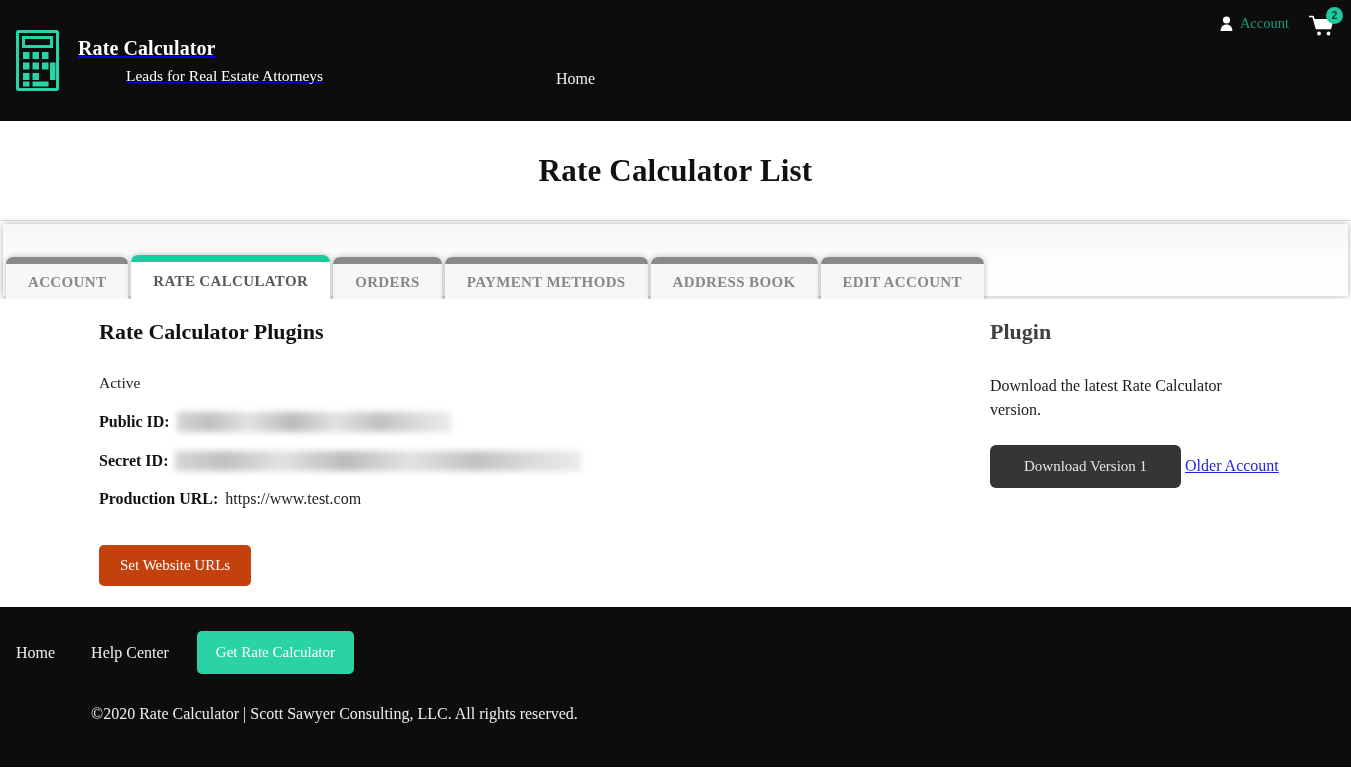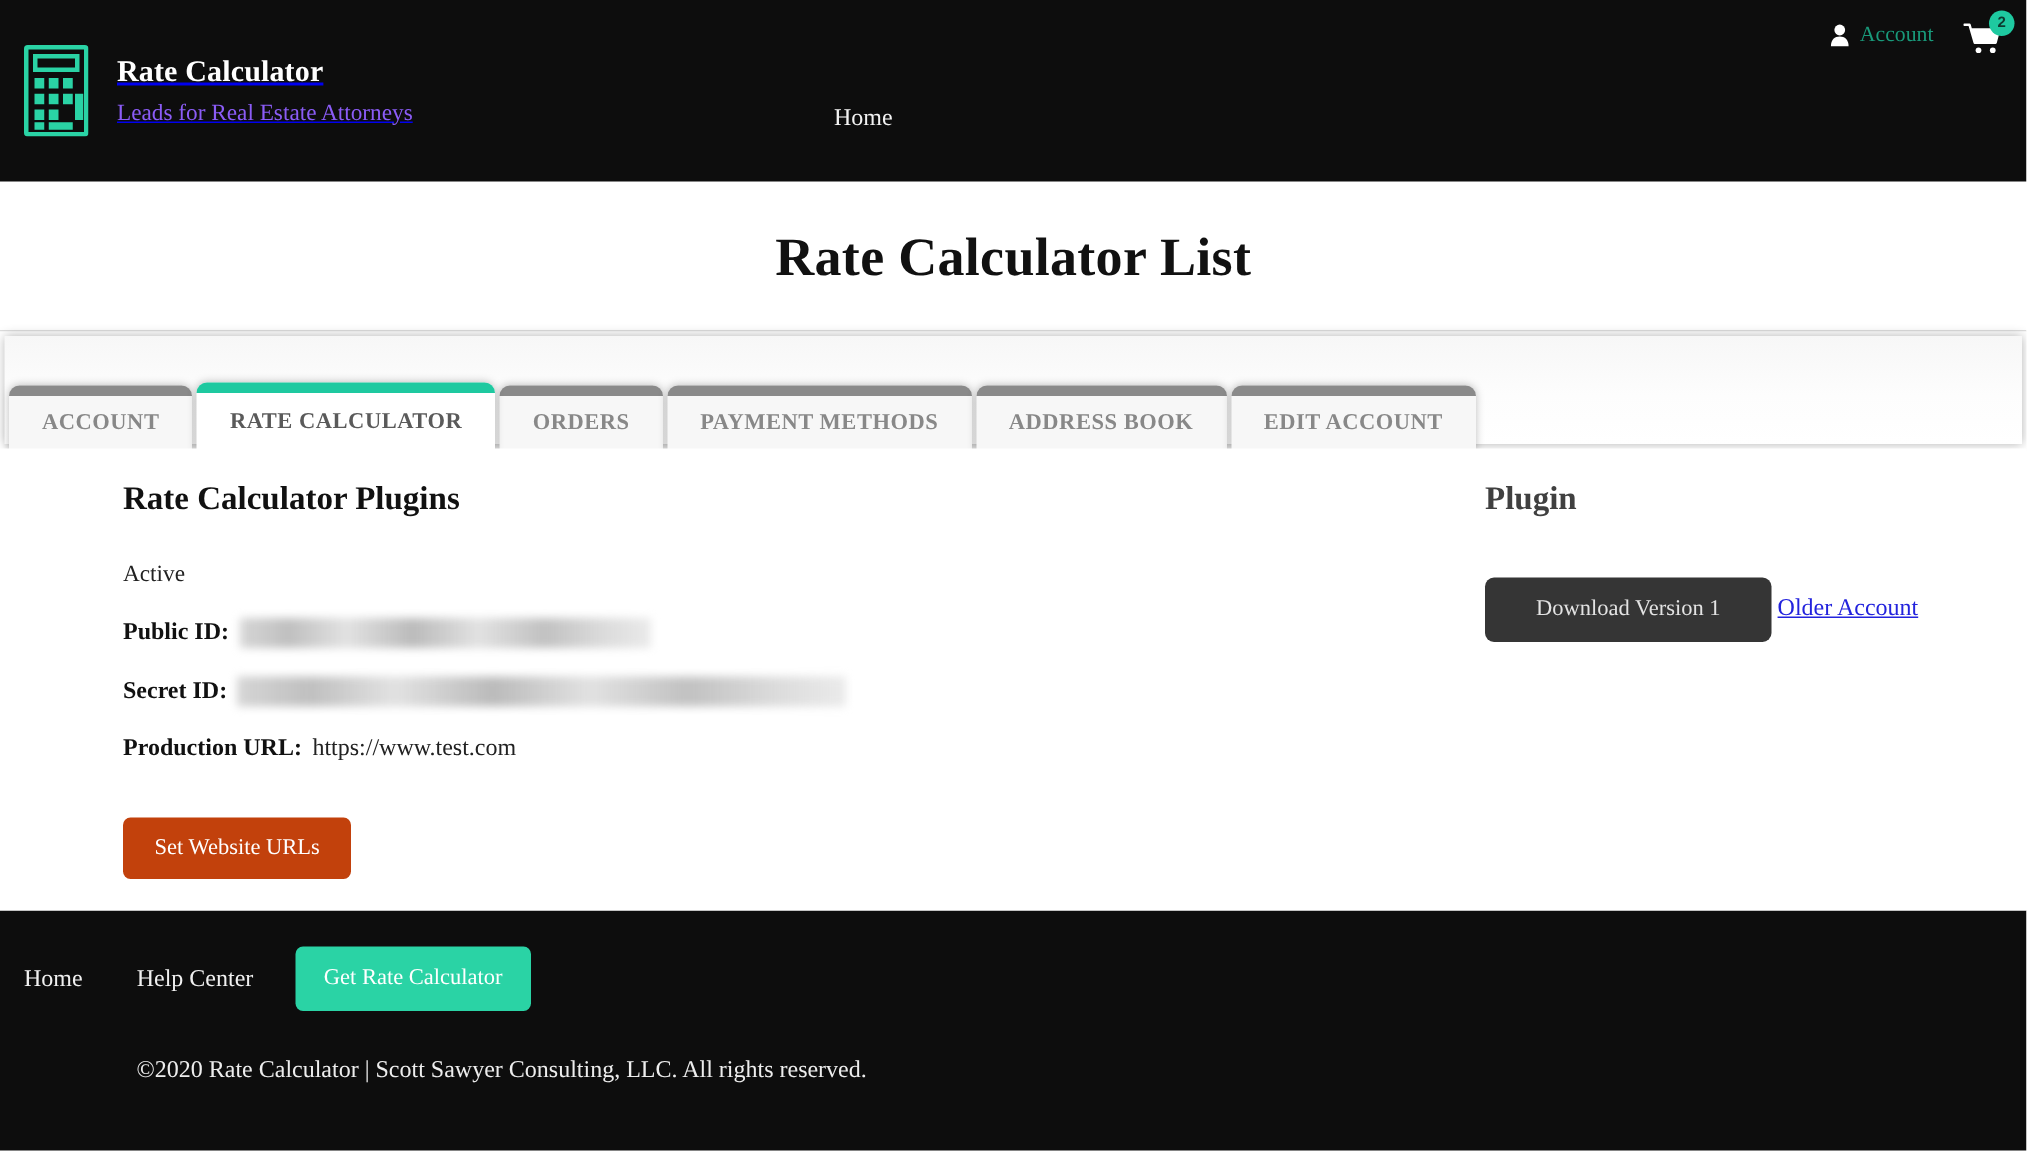--- a/index.html
+++ b/index.html
@@ -34,22 +34,23 @@
   }
   .brand-text { line-height: 1.15; }
   .brand-title {
     font-size: 20px;
     font-weight: bold;
     color: #ffffff;
     letter-spacing: .1px;
   }
   .brand-sub {
     font-size: 15.5px;
-    color: #8b5cf6;
+    color: #ffffff;
     margin-top: 7px;
+    margin-left: 48px;
   }
 
   .main-nav {
     position: absolute;
     left: 556px;
     top: 70px;
   }
   .nav-link {
     font-size: 16px;
     color: #f2f2f2;
@@ -99,21 +100,21 @@
   .page-title-band {
     width: 1351px;
     height: 100px;
     background: #ffffff;
     border-bottom: 1px solid #dddddd;
     display: flex;
     align-items: center;
     justify-content: center;
   }
   .page-title {
-    font-size: 36px;
+    font-size: 31px;
     font-weight: bold;
     color: #111111;
     letter-spacing: .2px;
   }
 
   
   .tabs-region {
     position: relative;
     width: 1351px;
     height: 78px;
@@ -178,21 +179,21 @@
     width: 1351px;
     height: 308px;
     background: #ffffff;
     z-index: 5;
   }
   .content-inner {
     position: relative;
     padding: 22px 0 0 0;
     height: 100%;
   }
-  .col-main { position: absolute; left: 82px; top: 20px; width: 830px; }
+  .col-main { position: absolute; left: 99px; top: 20px; width: 830px; }
   .col-side { position: absolute; left: 990px; top: 20px; width: 300px; }
 
   .section-title {
     font-size: 22px;
     font-weight: bold;
     color: #111111;
     margin-bottom: 29px;
   }
   .status-line {
     font-size: 15.5px;
@@ -407,20 +408,21 @@
       <div class="kv-row">
         <span class="kv-label">Production URL:</span>
         <span class="kv-value">https://www.test.com</span>
       </div>
 
       <button class="btn-teal">Set Website URLs</button>
     </div>
 
     <aside class="col-side">
       <h2 class="side-title">Plugin</h2>
+      <p class="side-copy">Download the latest Rate Calculator version.</p>
       <button class="btn-dark">Download Version 1</button>
       <a class="side-link" href="#">Older Account</a>
     </aside>
 
   </div>
 </main>
 
 <footer class="site-footer">
   <div class="footer-nav">
     <a class="footer-link" href="#">Home</a>

